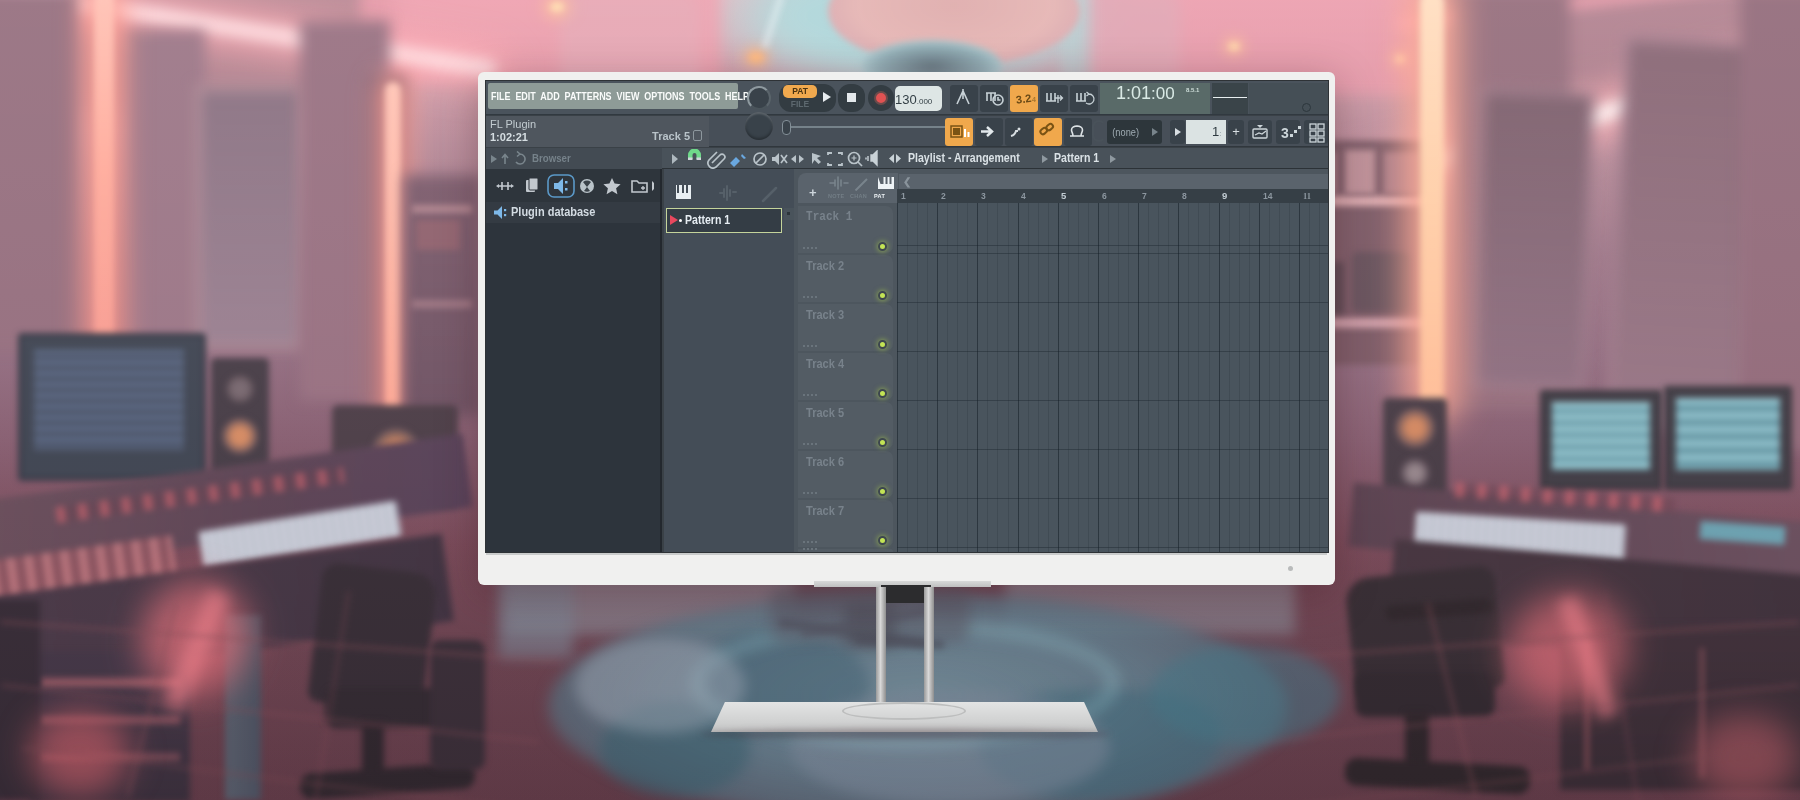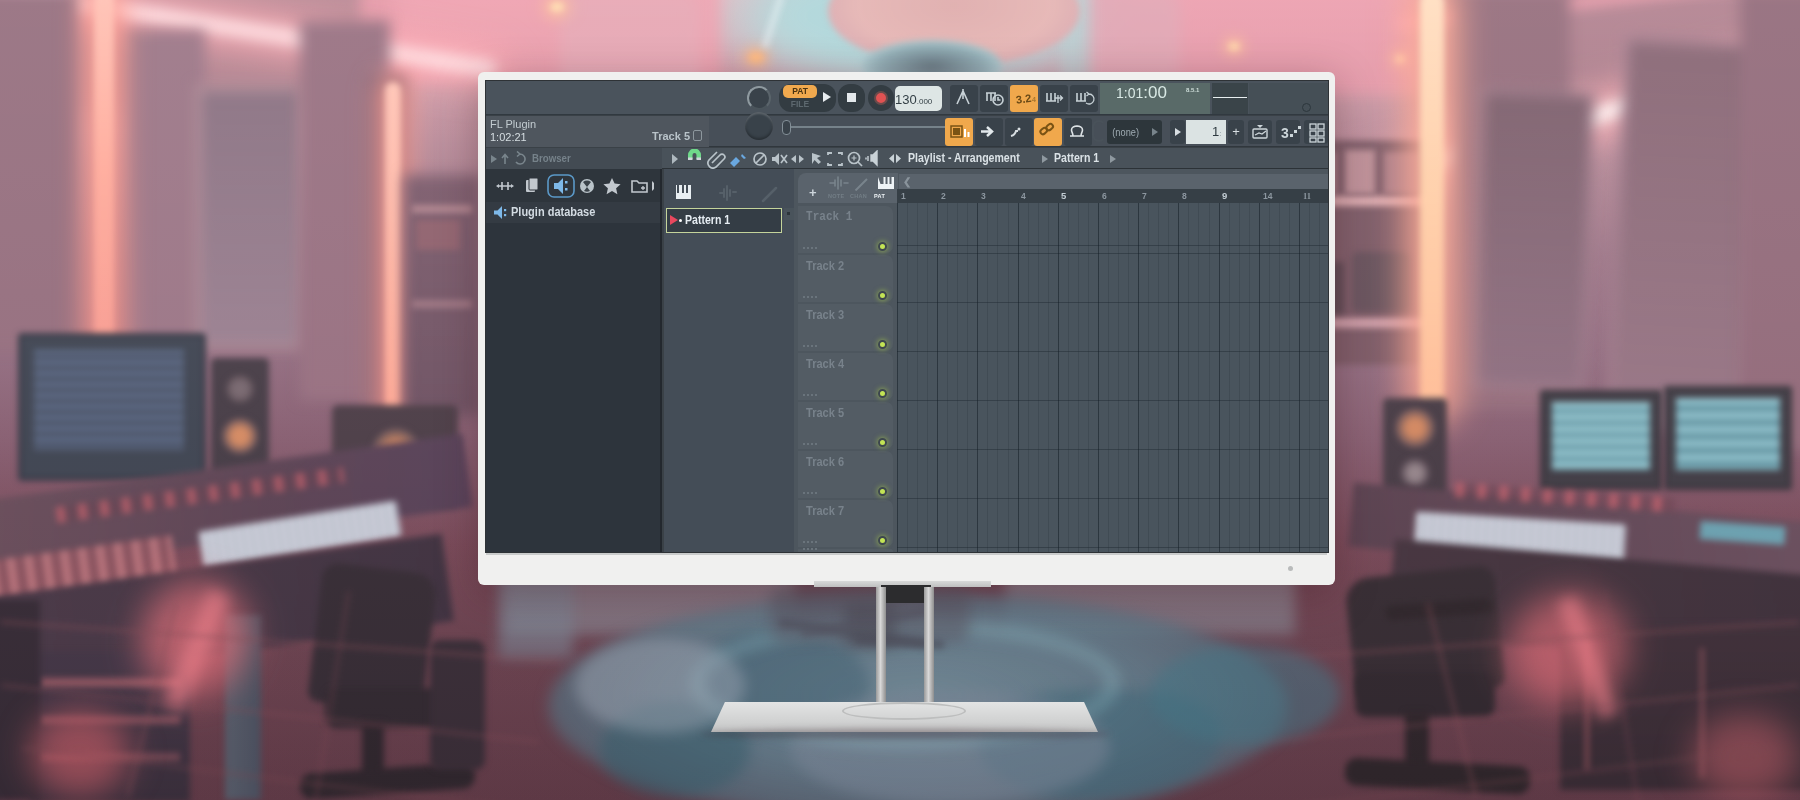--- a/index.html
+++ b/index.html
@@ -162,20 +162,23 @@
   <div class="blur3" style="left:778px;top:628px;width:150px;height:10px;background:#3f4250;opacity:.65;transform:rotate(8deg);border-radius:5px;"></div>
   <div class="blur3" style="left:800px;top:618px;width:130px;height:9px;background:#434654;opacity:.6;transform:rotate(-10deg);border-radius:5px;"></div>
   <div class="blur3" style="left:855px;top:638px;width:90px;height:9px;background:#3a3d4a;opacity:.6;transform:rotate(3deg);border-radius:5px;"></div>
 
   <div style="left:0;top:0;width:1800px;height:800px;background:linear-gradient(180deg,rgba(255,245,246,.16) 0%,rgba(255,240,242,.13) 40%,rgba(255,235,238,.10) 65%,rgba(250,230,235,.08) 100%);"></div>
 
   <div id="monitor" style="left:478px;top:72px;width:857px;height:513px;background:#f0f0ef;border-radius:6px;box-shadow:0 10px 40px rgba(60,20,30,.35);">
     <div id="screen" style="left:7px;top:8px;width:844px;height:473px;background:#3a4147;overflow:hidden;border:1px solid #2e3236;">
 
       <div style="left:0;top:0;width:842px;height:34px;background:#4a535c;border-bottom:1px solid #313940;">
+        <div style="left:2px;top:2px;width:250px;height:26px;background:#8e9b97;border-radius:2px;color:#fafcfb;font-weight:bold;font-size:11.5px;line-height:26px;white-space:nowrap;">
+            <span class="cx" style="padding-left:4px;word-spacing:3px;transform:scaleX(.78);">FILE EDIT ADD PATTERNS VIEW OPTIONS TOOLS HELP</span>
+          </div>
         <div style="left:261px;top:5px;width:24px;height:24px;border-radius:50%;background:#39424a;border:2px solid #8f9aa0;border-bottom-color:#4a545b;border-right-color:#5a646b;"></div>
         <div style="left:293px;top:3px;width:57px;height:28px;background:#333c42;border-radius:12px;"></div>
         <div style="left:297px;top:4px;width:34px;height:13px;background:#f1a94e;border-radius:5px;color:#4a3311;font-size:8.5px;font-weight:bold;text-align:center;line-height:13px;">PAT</div>
         <div style="left:297px;top:17px;width:34px;height:12px;color:#5d686f;font-size:8.5px;font-weight:bold;text-align:center;line-height:12px;">FILE</div>
         <div class="tri-r" style="left:337px;top:11px;border-width:5.5px 0 5.5px 8px;border-color:transparent transparent transparent #e8edf0;"></div>
         <div style="left:352px;top:3px;width:27px;height:28px;background:#333c42;border-radius:12px;"></div>
         <div style="left:361px;top:12px;width:9px;height:9px;background:#e4e9ec;"></div>
         <div style="left:382px;top:4px;width:26px;height:26px;border-radius:50%;background:#333c42;"></div>
         <div style="left:388px;top:10px;width:14px;height:14px;border-radius:50%;background:#e05252;border:2px solid #6a4a4a;"></div>
         <div style="left:409px;top:5px;width:47px;height:25px;background:#dee6e5;border-radius:5px;color:#333f45;line-height:25px;text-align:left;"><span style="position:static;font-size:13px;">130</span><span style="position:static;font-size:8px;">.000</span></div>
@@ -195,32 +198,32 @@
             <text x="66" y="18" font-size="11" fill="#6b4a16" transform="rotate(-8 72 14)">3.2</text>
             <text x="82" y="17" font-size="7" fill="#a8762e">4</text>
           </g>
           <g stroke="#c7d1d6" stroke-width="1.6" fill="none">
             <path d="M97 8 v8 M101 8 v8 M105 8 v8 M96 16 h10"></path>
             <path d="M108 10 v8 M112 13 h-7 M110 10.5 l2.5 2.5 -2.5 2.5" stroke-width="1.3"></path>
             <path d="M127 8 v8 M131 8 v8 M135 8 v8 M126 16 h10"></path>
             <path d="M139 9 a5 5 0 1 1 -3 9 M139 9 l-2.5 -2 M139 9 l-2.5 2" stroke-width="1.3"></path>
           </g>
         </svg>
-        <div style="left:614px;top:2px;width:110px;height:31px;background:#596a68;color:#d9e9e5;white-space:nowrap;"><span style="position:static;font-size:14px;padding-left:16px;">1:01</span><span style="position:static;font-size:17px;">:00</span></div>
+        <div style="left:614px;top:2px;width:110px;height:31px;background:#596a68;color:#d9e9e5;white-space:nowrap;"><span style="position:static;font-size:18px;padding-left:16px;">1:01</span><span style="position:static;font-size:17px;">:00</span></div>
         <div style="left:700px;top:6px;width:16px;height:7px;color:#cfdeda;font-size:6px;font-weight:bold;">8.5.1</div>
         <div style="left:726px;top:2px;width:36px;height:31px;background:#3a4449;"></div>
         <div style="left:727px;top:16px;width:34px;height:1px;background:#e8eef0;"></div>
         <div style="left:763px;top:2px;width:79px;height:31px;background:#454f56;"></div>
         <div style="left:816px;top:22px;width:9px;height:9px;border-radius:50%;border:1.5px solid #2c363c;"></div>
       </div>
 
       <div style="left:0;top:35px;width:842px;height:31px;background:#474f58;border-bottom:1px solid #30373d;">
         <div style="left:0;top:0;width:223px;height:31px;background:#4f565e;">
           <div style="left:4px;top:2px;font-size:11px;color:#c3ccd1;">FL Plugin</div>
-          <div style="left:4px;top:15px;font-size:11px;font-weight:normal;color:#d6dee2;">1:02:21</div>
+          <div style="left:4px;top:15px;font-size:11px;font-weight:bold;color:#d6dee2;">1:02:21</div>
           <div style="left:158px;top:14px;font-size:11px;font-weight:bold;color:#b9c3c9;width:46px;text-align:right;">Track 5</div>
           <div style="left:207px;top:14px;width:9px;height:11px;border:1.2px solid #8d979d;border-radius:2px;"></div>
         </div>
         <div style="left:259px;top:-4px;width:28px;height:28px;border-radius:50%;background:#39424a;box-shadow:inset 0 2px 2px rgba(255,255,255,.18), inset 0 -2px 3px rgba(0,0,0,.3);"></div>
         <div style="left:296px;top:10px;width:164px;height:2px;background:#76828a;border-radius:1px;"></div>
         <div style="left:296px;top:4px;width:9px;height:15px;background:#39424a;border:1px solid #828e96;border-radius:4px;"></div>
         <div class="b2" style="left:459px;background:#f0a84c;"></div>
         <div class="b2" style="left:489px;"></div>
         <div class="b2" style="left:519px;"></div>
         <div class="b2" style="left:548px;background:#f0a84c;"></div>

